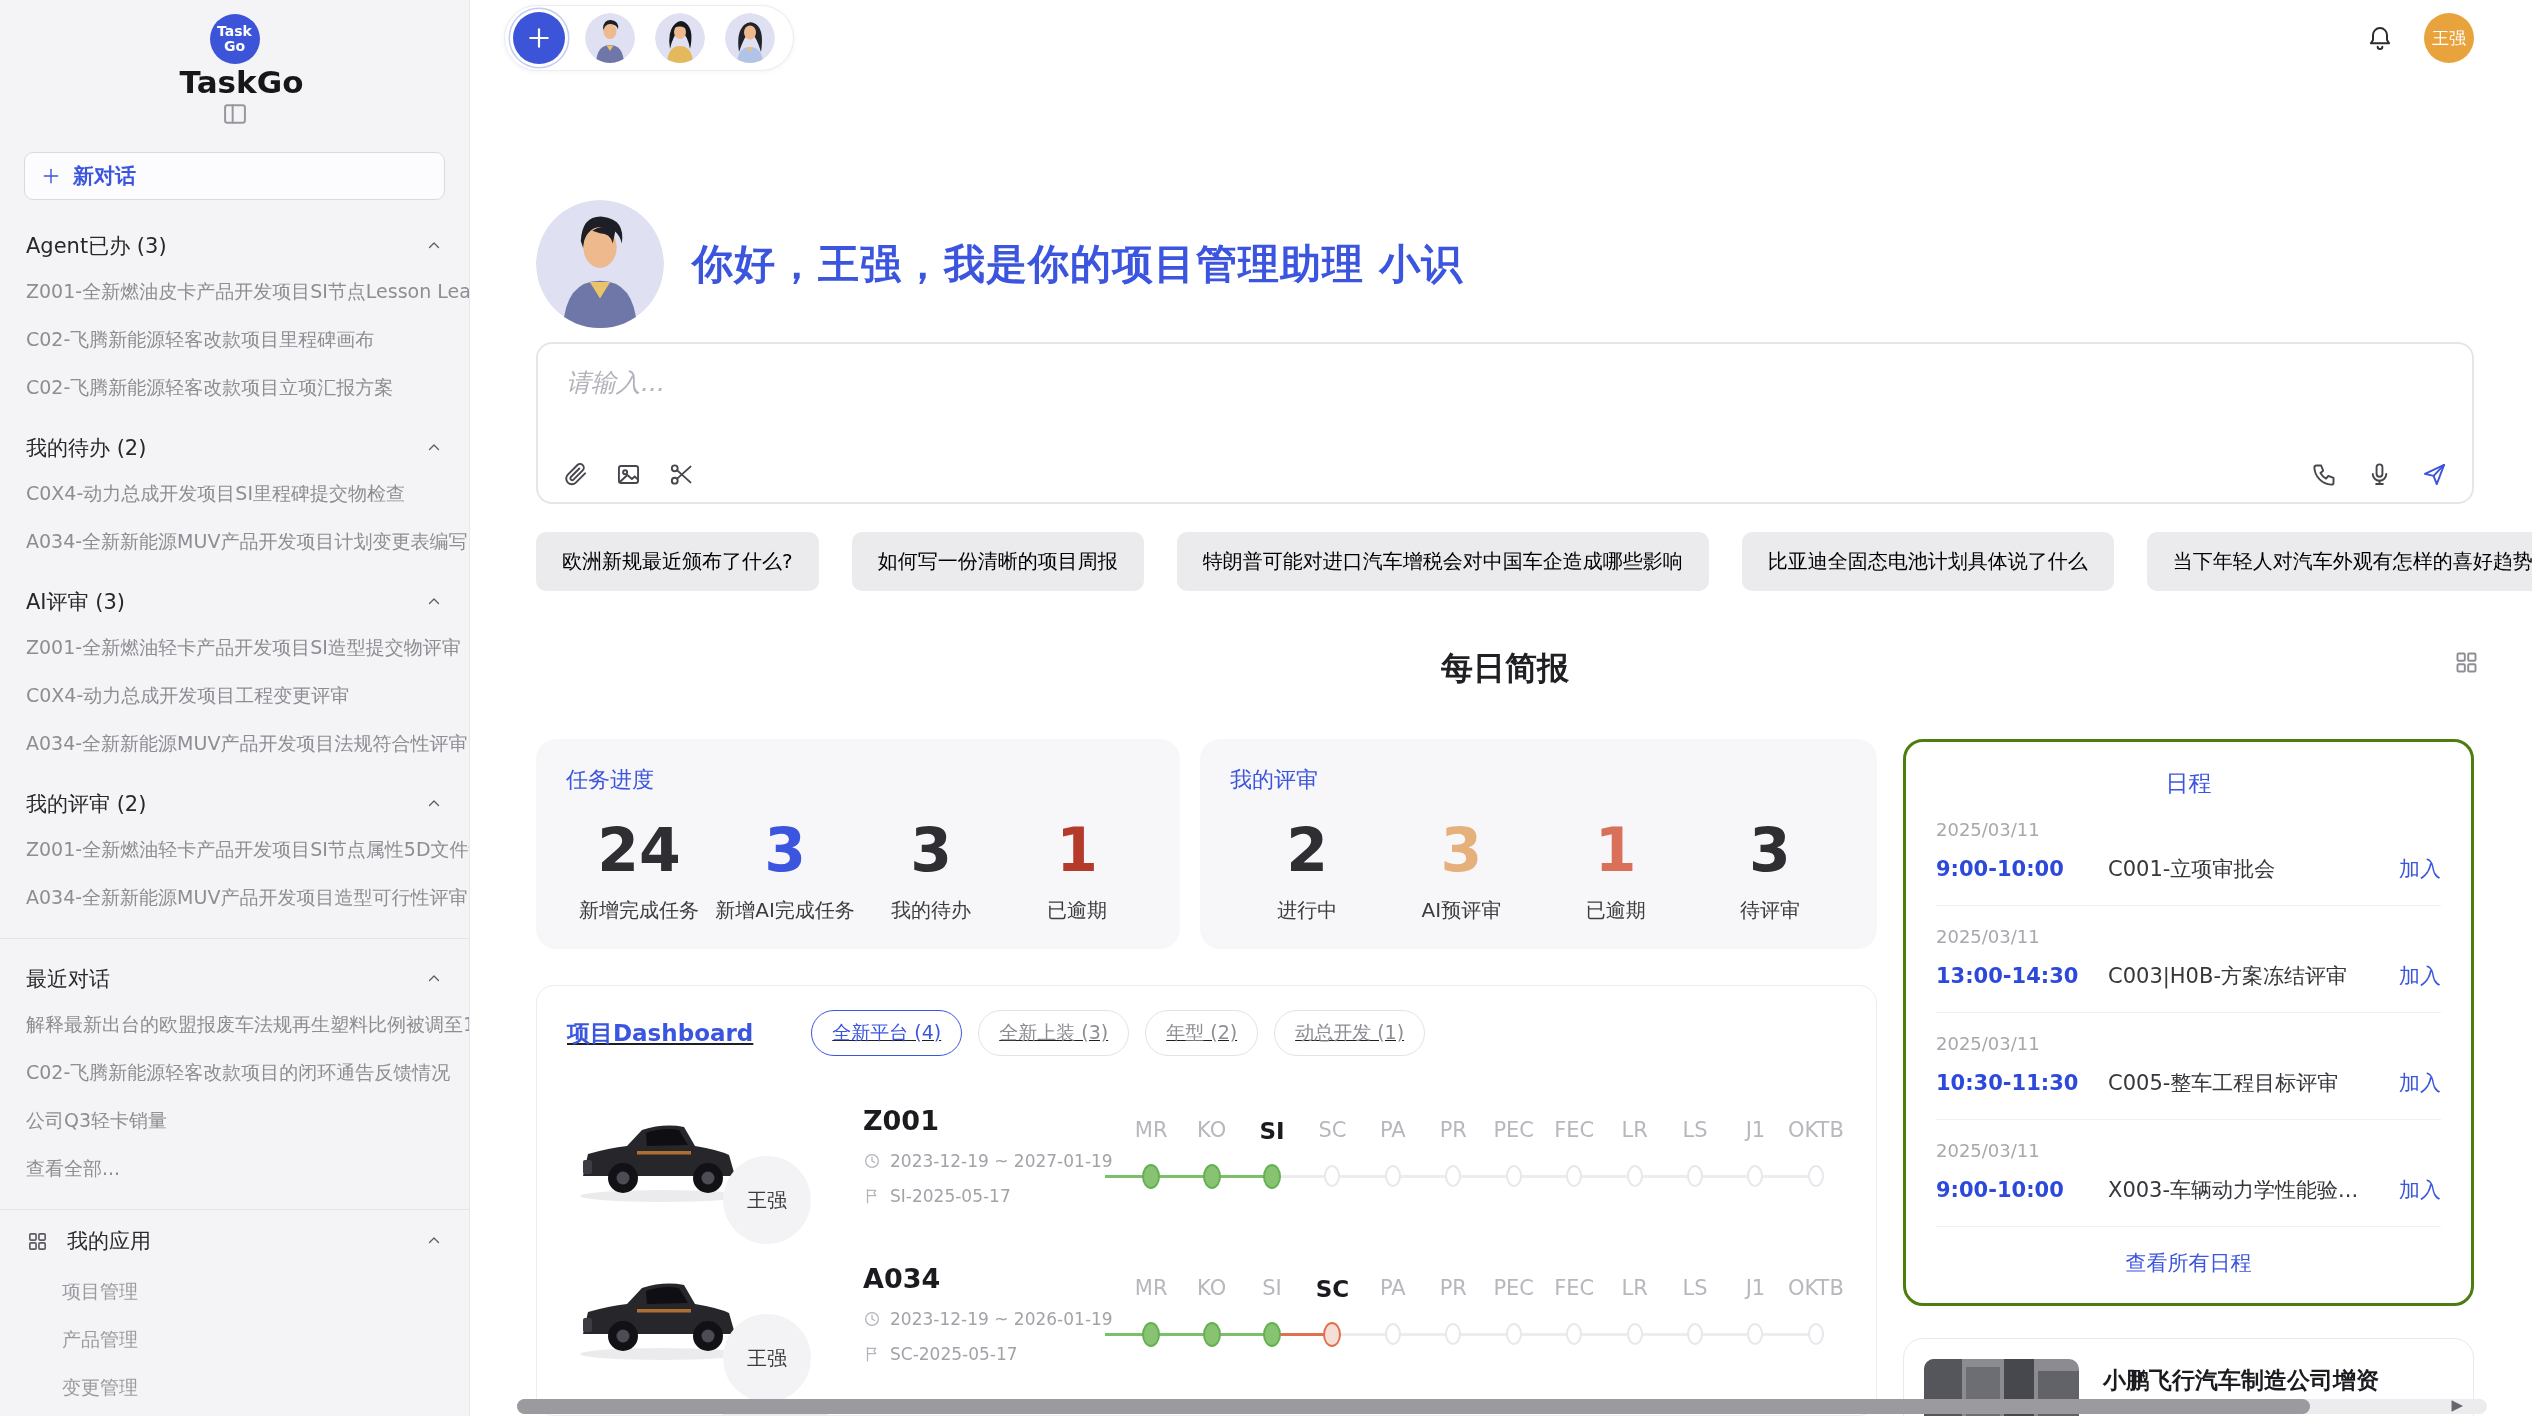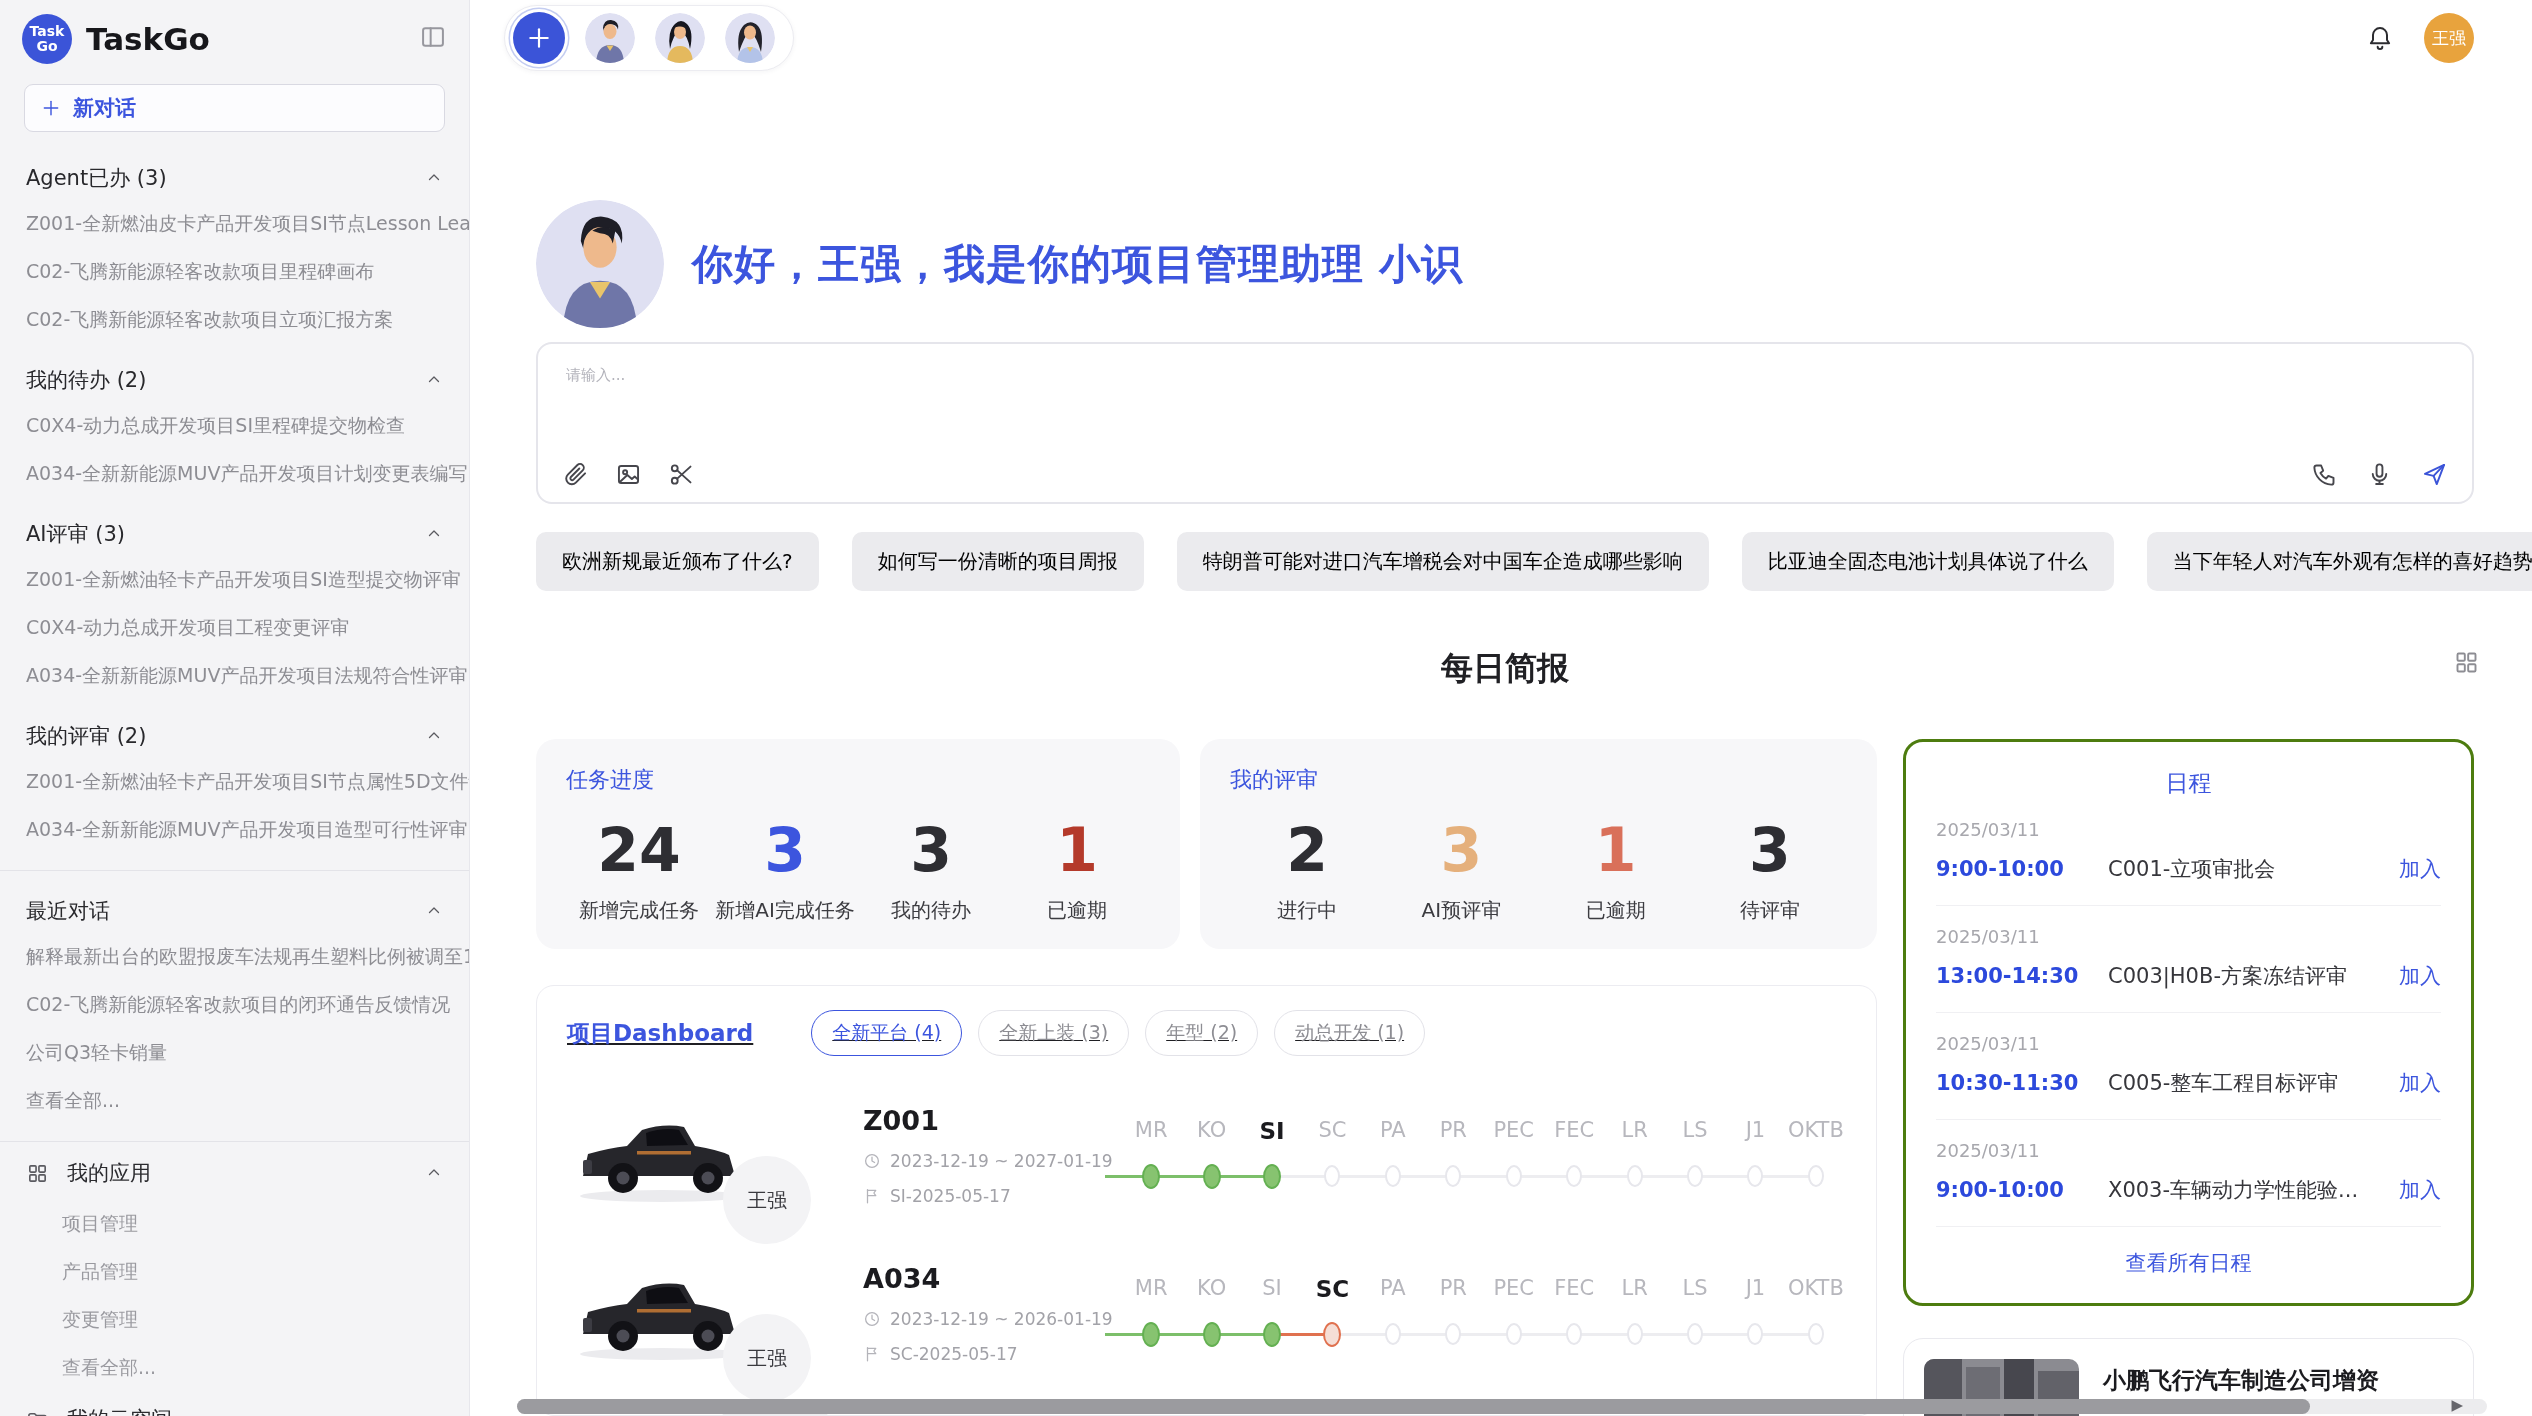--- a/index.html
+++ b/index.html
@@ -3,21 +3,21 @@
 <meta charset="utf-8">
 <style>
   * { margin:0; padding:0; box-sizing:border-box; }
   html,body { width:2532px; height:1416px; overflow:hidden;
     font-family:"DejaVu Sans","Liberation Sans",sans-serif; background:#fff; color:#1f1f23; }
   .root { display:flex; width:100%; height:100%; }
 
   
   .sidebar { width:470px; flex:none; background:#f4f4f6; border-right:1px solid #e7e7ec;
     display:flex; flex-direction:column; overflow:hidden; }
-  .side-head { display:flex; align-items:center; padding:14px 22px 8px 22px; }
+  .side-head { display:flex; align-items:center; padding:14px 22px 8px 22px;flex-direction:column; }
   .logo { width:50px; height:50px; border-radius:50%; background:#3b54d8; color:#fff;
     display:flex; flex-direction:column; align-items:center; justify-content:center;
     font-size:14px; line-height:1.1; font-weight:600; flex:none; }
   .app-title { font-size:31px; font-weight:700; color:#17171b; margin-left:14px; flex:1; }
   .icon { stroke:#5a5a60; fill:none; stroke-width:1.7; stroke-linecap:round; stroke-linejoin:round; }
   .panel-btn .icon { stroke:#97979e; }
   .new-chat { margin:12px 24px 10px; height:48px; background:#fcfcfe; border:1px solid #d9d9e2;
     border-radius:9px; display:flex; align-items:center; gap:12px; padding:0 16px;
     color:#3c55de; font-size:21px; font-weight:600; cursor:pointer; }
   .side-scroll { flex:1; overflow:hidden; }
@@ -43,21 +43,21 @@
   .user-badge { width:50px; height:50px; border-radius:50%; background:#e8a33d; color:#fff;
     font-size:17px; display:flex; align-items:center; justify-content:center; cursor:pointer; }
 
   .hero { display:flex; align-items:center; gap:28px; margin-top:128px; }
   .hero-avatar { width:128px; height:128px; border-radius:50%; overflow:hidden; flex:none; }
   .greeting { font-size:41px; font-weight:700; color:#3c55de; letter-spacing:1px; }
 
   .input-card { margin-top:14px; border:2px solid #e5e5eb; border-radius:16px; height:162px;
     position:relative; background:#fff; }
   .input-card textarea { width:100%; height:92px; border:0; outline:0; resize:none;
-    font-family:inherit; font-size:15px; color:#333; padding:22px 28px; background:transparent; }
+    font-family:inherit; font-size:25px; color:#333; padding:22px 28px; background:transparent;font-style:italic; }
   .input-card textarea::placeholder { color:#b3b3bb; }
   .in-icons-left { position:absolute; left:24px; bottom:14px; display:flex; gap:26px; align-items:center; }
   .in-icons-right { position:absolute; right:24px; bottom:14px; display:flex; gap:28px; align-items:center; }
   .in-icons-left .icon,.in-icons-right .icon { width:27px; height:27px; stroke:#46464c; cursor:pointer; }
 
   .chips { display:flex; gap:33px; margin-top:28px; }
   .chip { background:#ebebee; border-radius:10px; padding:16px 26px; font-size:20px; color:#000000;
     white-space:nowrap; cursor:pointer; }
 
   .briefing-head { position:relative; margin-top:56px; text-align:center; }

